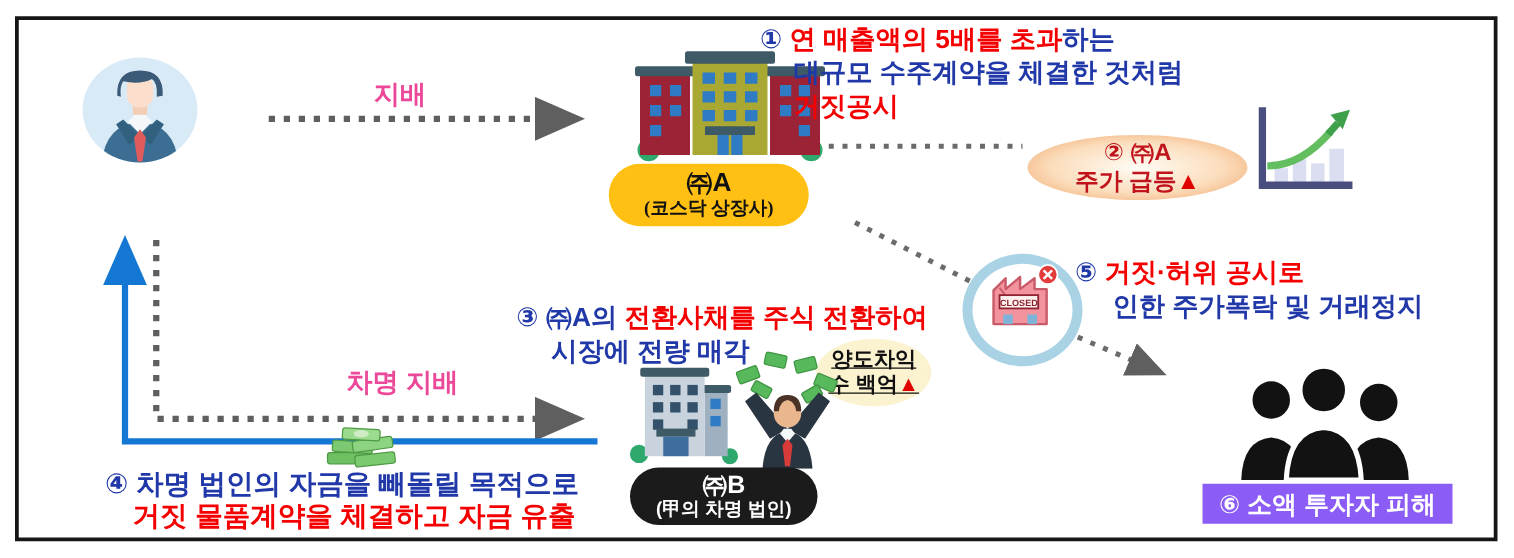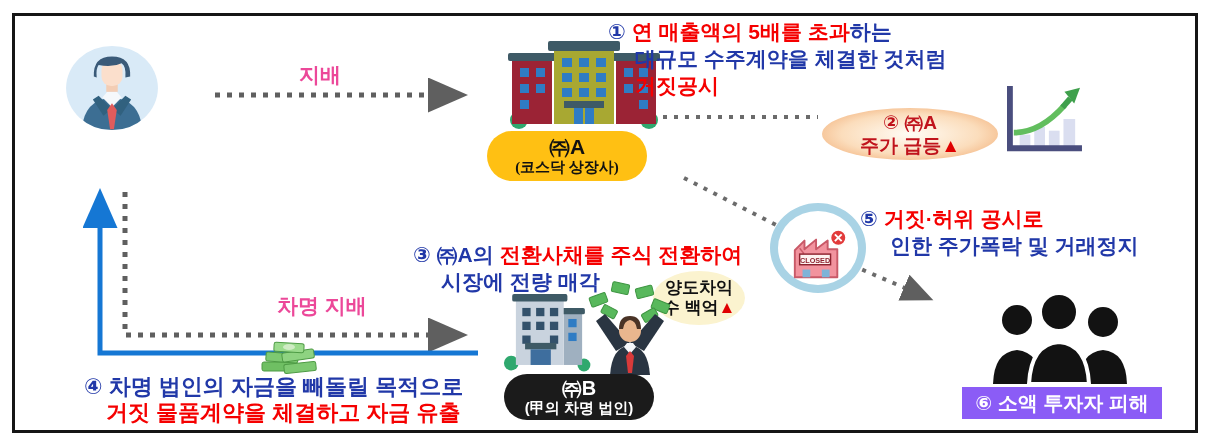--- a/index.html
+++ b/index.html
@@ -19,23 +19,23 @@
          display:flex;flex-direction:column;align-items:center;justify-content:center;font-weight:700;color:#111;text-align:center;}
   .pillA .l1{font-size:21px;line-height:22px;}
   .pillA .l2{font-size:15px;line-height:18px;font-family:Liberation Serif, serif;}
   .avatar{position:absolute;left:64px;top:44px;width:96px;height:88px;}
   .ellipse2{position:absolute;left:822px;top:96px;width:176px;height:52px;border-radius:50%;
             background:radial-gradient(ellipse at center,#FFFCF5 0%,#FBDDBC 55%,#EFA063 100%);
             display:flex;flex-direction:column;align-items:center;justify-content:center;
             font-weight:700;font-size:19px;line-height:23px;color:#C0131C;text-align:center;margin-top:12px;}
   .gain{position:absolute;left:653px;top:271px;width:92px;height:54px;border-radius:50%;background:#FBF3CF;
         display:flex;flex-direction:column;align-items:center;justify-content:center;
-        font-weight:700;font-size:17px;line-height:20px;color:#111;text-align:center;}
+        font-weight:700;font-size:17px;line-height:20px;color:#111;text-align:center;text-decoration:underline;}
   .ring{position:absolute;left:770px;top:203px;width:80px;height:74px;border:8px solid #A9D3E5;border-radius:50%;
-        background:#fff;display:flex;align-items:flex-end;justify-content:center;}
+        background:#fff;display:flex;align-items:flex-start;justify-content:center;}
   .box6{position:absolute;left:962px;top:387px;width:200px;height:32px;background:#8b5cf6;color:#fff;
         font-weight:700;font-size:20px;display:flex;align-items:center;justify-content:center;white-space:nowrap;}
   .arrow-red{color:#E00000;}
   svg{display:block;}
 </style>
 </head>
 <body>
 
 <div class="canvas">
   <div class="frame"></div>

